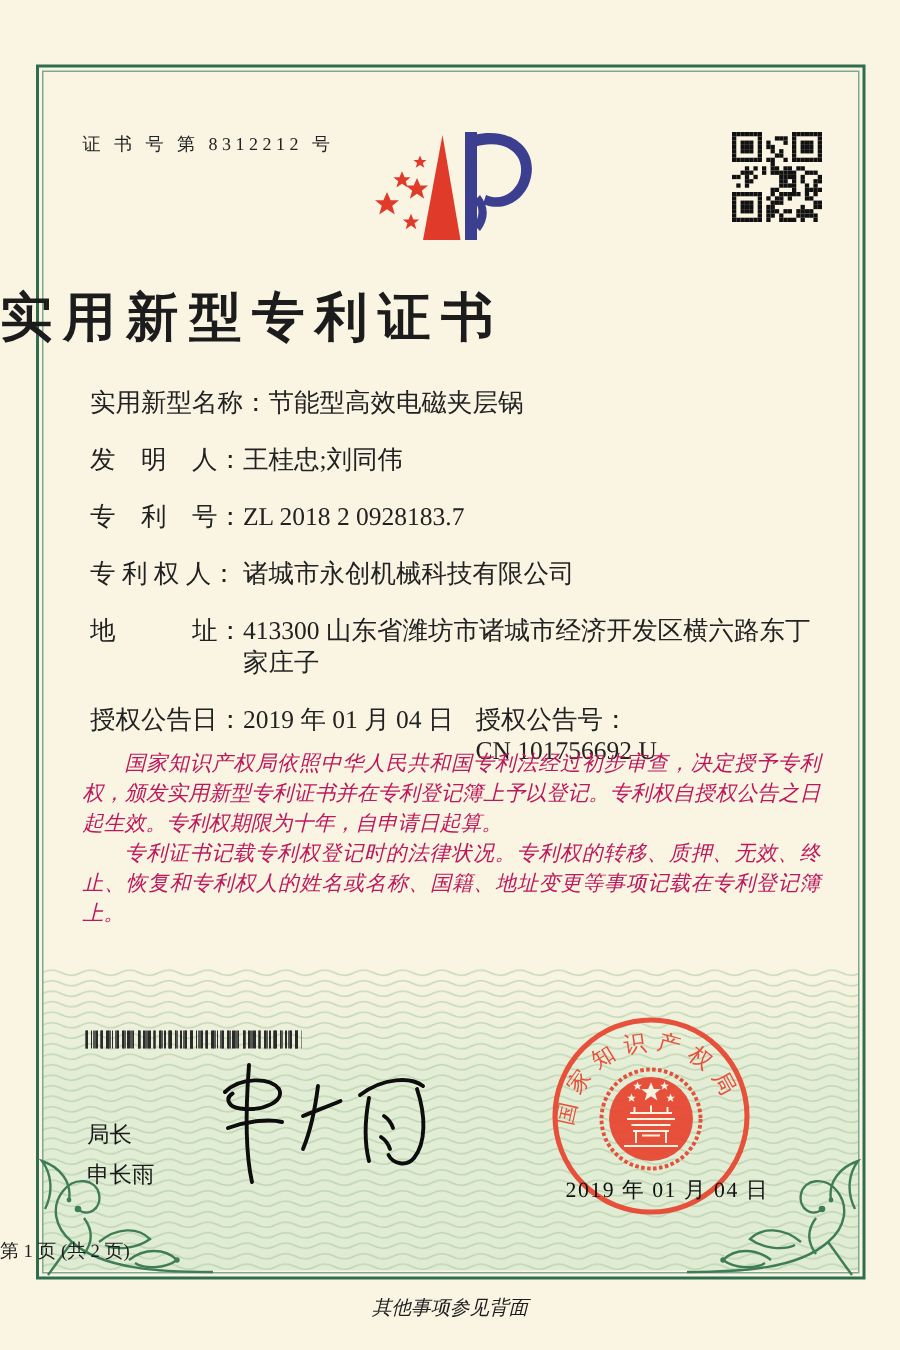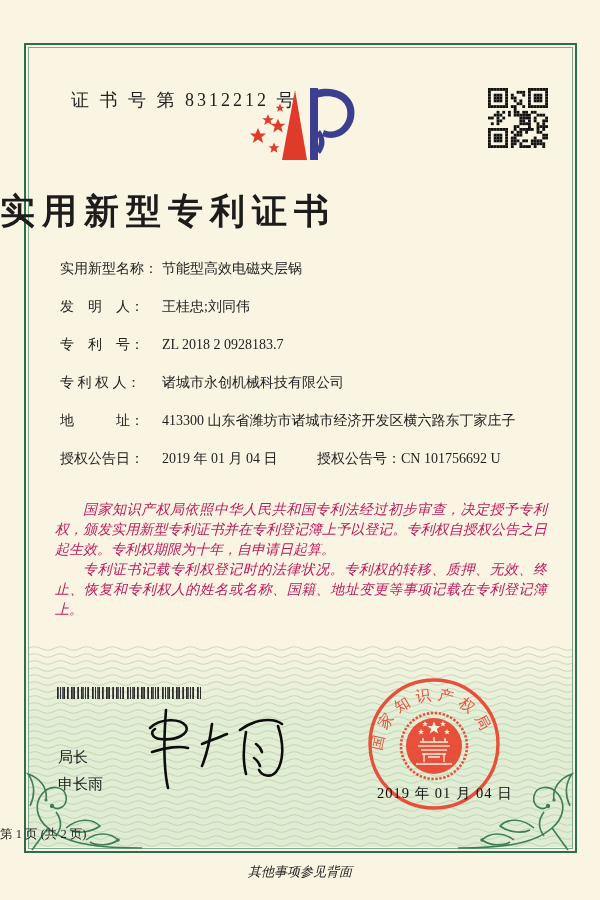--- a/index.html
+++ b/index.html
@@ -8,32 +8,32 @@
     background:#faf5e3;
     font-family:"Liberation Serif","DejaVu Serif",serif;
     color:#222;
   }
   .frame{position:absolute;left:24px;top:43px;width:549px;height:806px;
     border:2.5px solid #2e6e4e;z-index:1;}
   .frame-inner{position:absolute;inset:2px;border:1px solid #7fa98f;}
   .band{position:absolute;left:28px;top:645px;width:544px;height:202px;z-index:0;
     background:linear-gradient(180deg,rgba(226,238,216,0) 0%,rgba(223,236,211,.85) 35%,#dfecd3 100%);}
   .band svg{display:block;width:100%;height:100%;}
-  .cert-no{position:absolute;left:55px;top:88px;font-size:18px;letter-spacing:3px;z-index:2;margin-left:16px;}
+  .cert-no{position:absolute;left:55px;top:88px;font-size:12px;letter-spacing:3px;z-index:2;}
   .logo{position:absolute;left:230px;top:76px;z-index:2;}
   .qr{position:absolute;left:488px;top:88px;width:60px;height:60px;z-index:2;}
   .title{position:absolute;left:0;top:188px;width:100%;text-align:left;
     font-size:35px;font-weight:700;letter-spacing:7px;color:#1c1c1c;z-index:2;}
-  .fields{position:absolute;left:60px;top:258px;width:490px;font-size:14px;z-index:2;}
+  .fields{position:absolute;left:60px;top:258px;width:490px;font-size:17px;z-index:2;}
   .field-row{display:flex;margin-bottom:17px;line-height:21px;}
   .field-label{flex:0 0 102px;white-space:nowrap;}
   .field-value{max-width:380px;}
   .grant-row{display:flex;line-height:21px;}
   .grant-pair1{flex:0 0 257px;display:flex;}
-  .grant-pair2{display:flex;}
+  .grant-pair2{display:flex;flex-direction:column;}
   .paras{position:absolute;left:55px;top:500px;width:492px;font-size:14px;
     line-height:20px;font-style:italic;color:#be185d;z-index:2;}
   .paras p{margin:0;text-indent:2em;text-align:justify;}
   .barcode{position:absolute;left:57px;top:687px;width:144px;height:12px;z-index:2;opacity:.88;
     background:
       repeating-linear-gradient(90deg,#111 0 1.5px,transparent 1.5px 3.5px,#111 3.5px 4.5px,transparent 4.5px 7px),
       repeating-linear-gradient(90deg,#444 0 2px,transparent 2px 5px);}
   .director{position:absolute;left:58px;top:731px;font-size:15px;line-height:27px;z-index:2;
     font-family:"Liberation Sans","DejaVu Sans",sans-serif;color:#1a1a1a;margin-top:12px;}
   .signature{position:absolute;left:128px;top:696px;z-index:3;}

